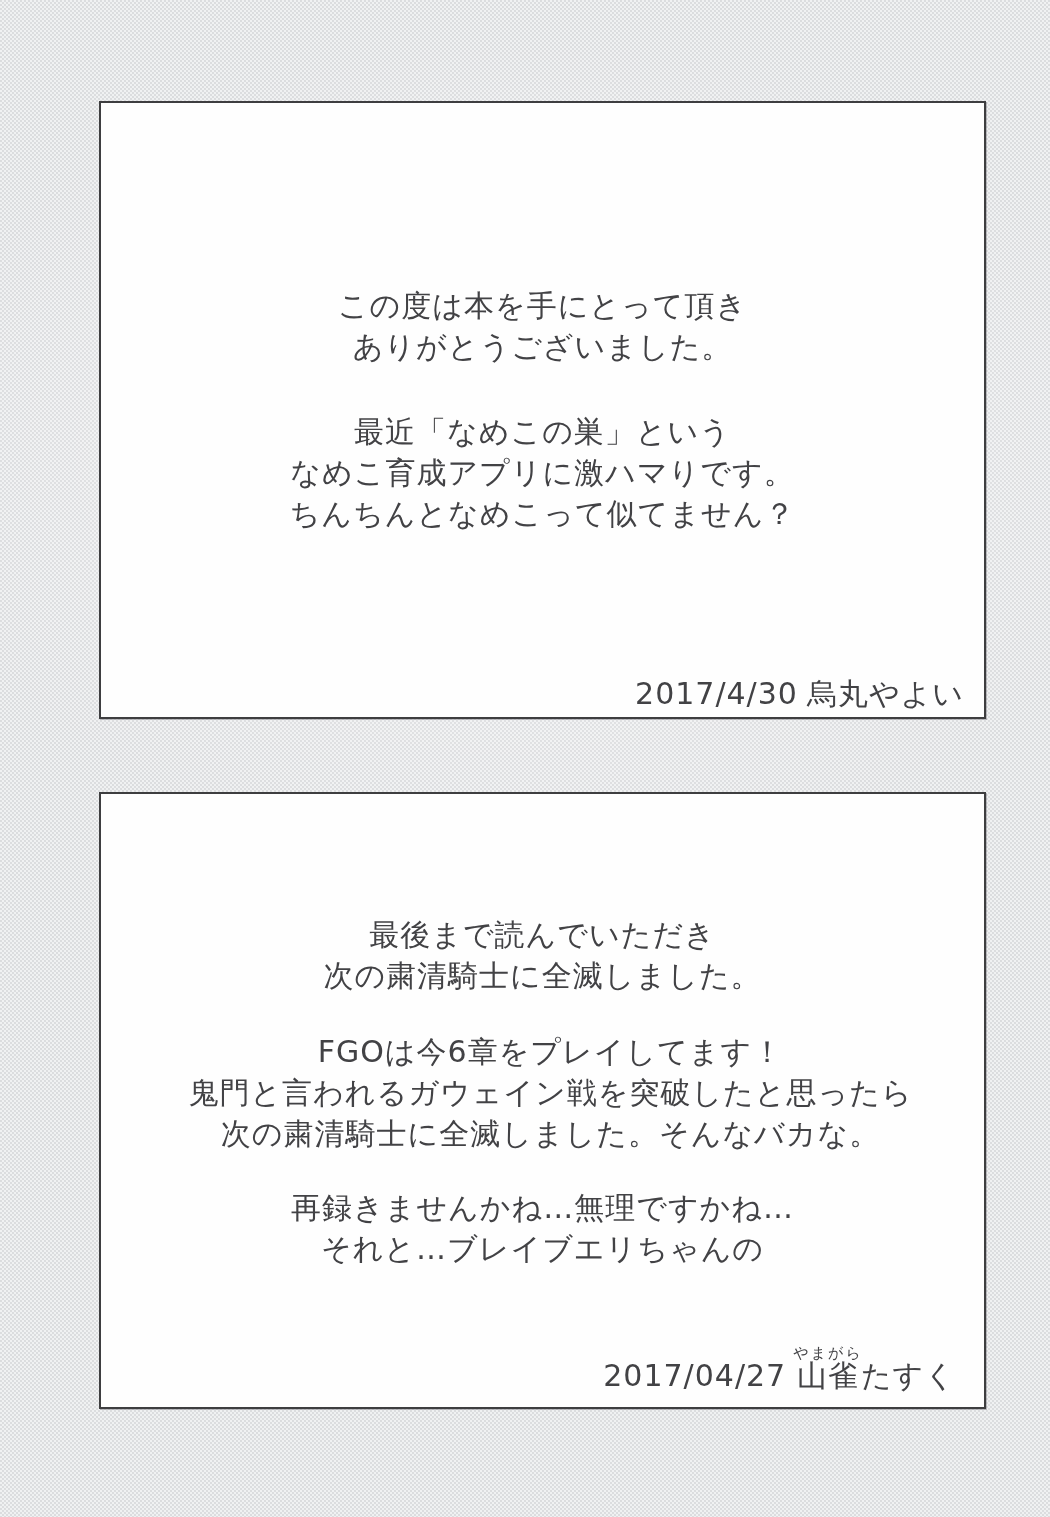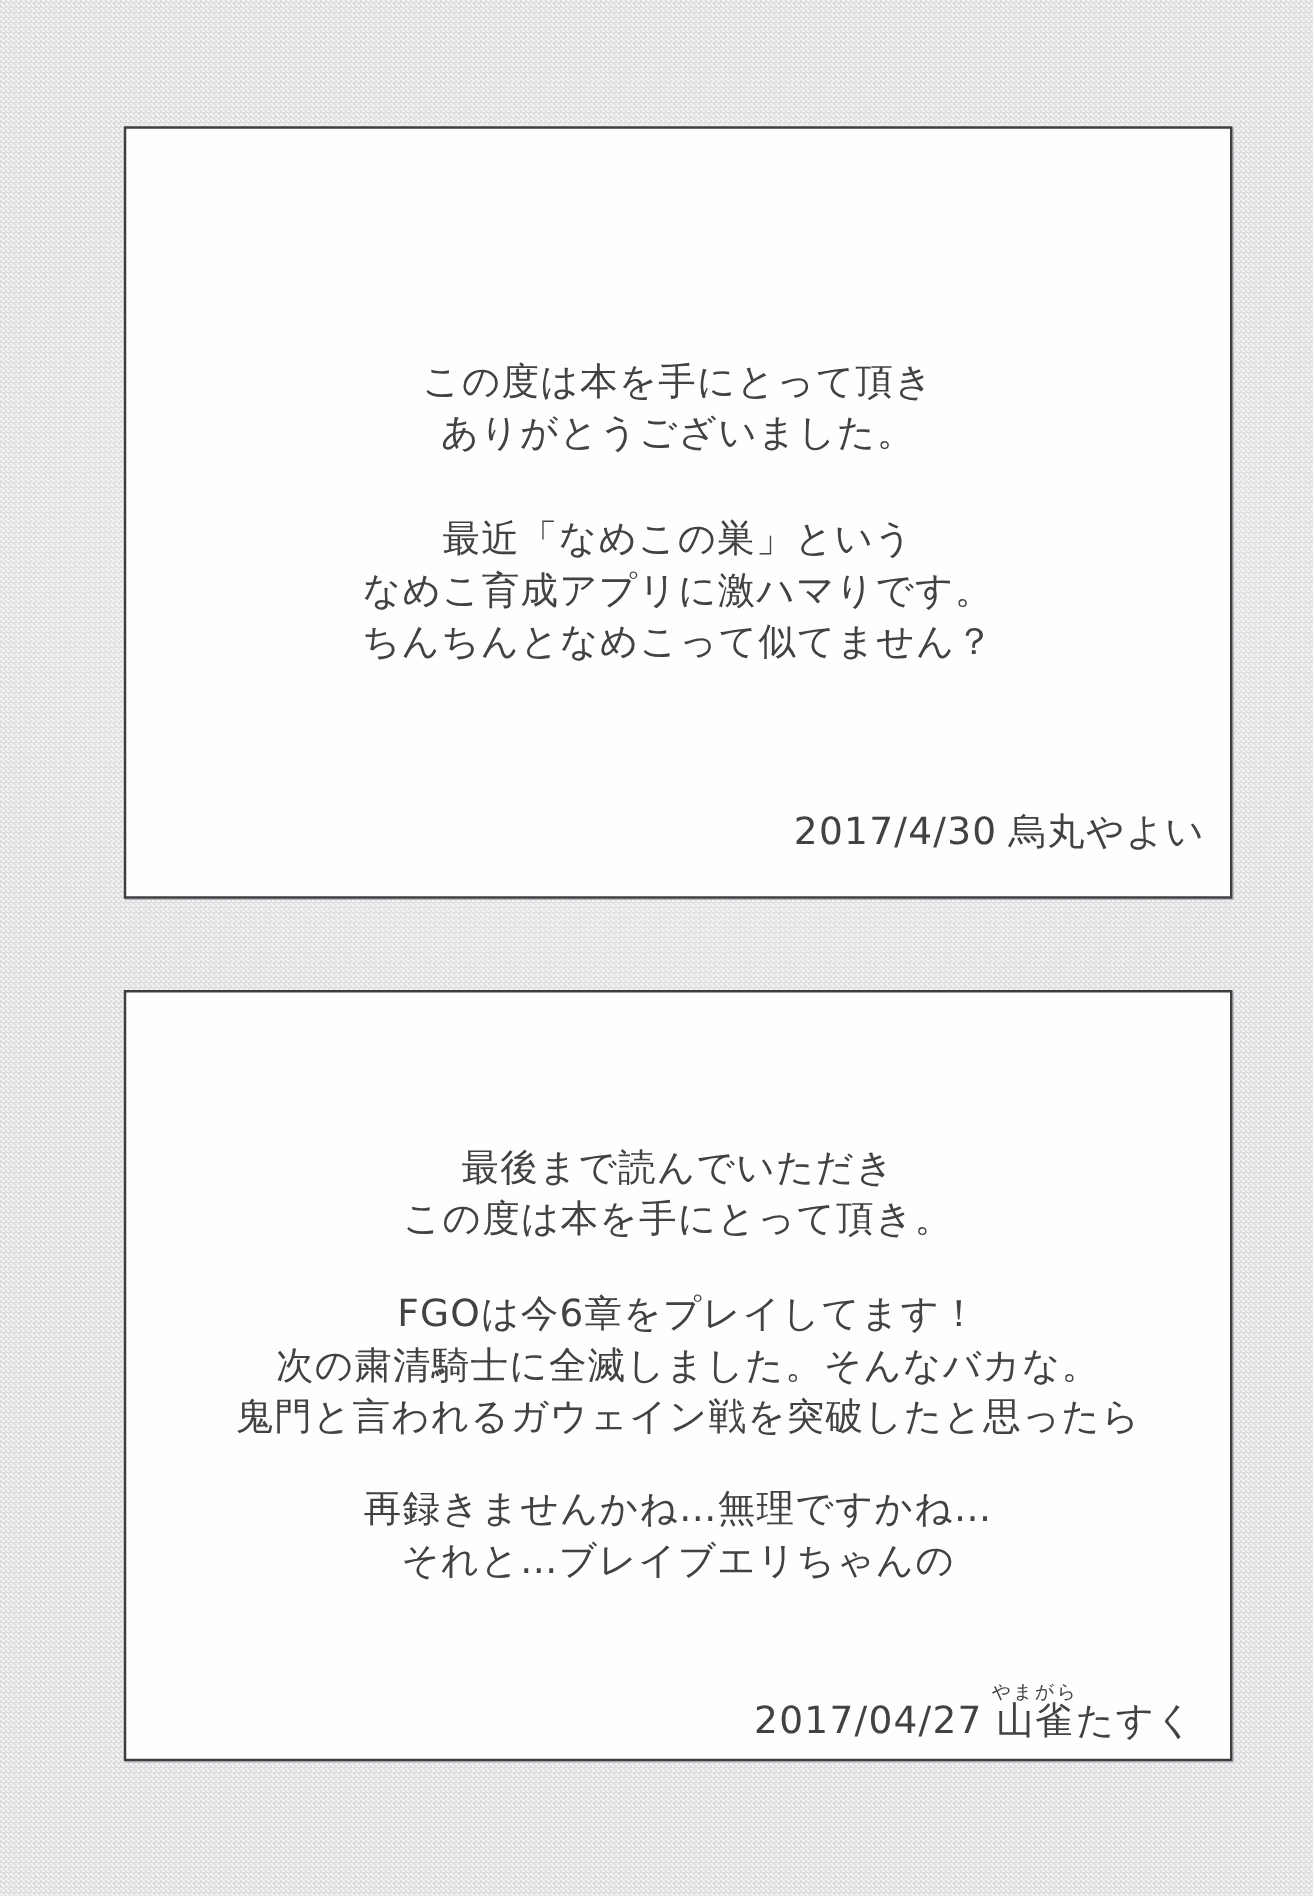--- a/index.html
+++ b/index.html
@@ -49,21 +49,21 @@
   #para-bot-request   { top: 393px; }
 
   .signature {
     position: absolute;
     font-size: 30px;
     letter-spacing: 1px;
     color: var(--text-color);
     white-space: nowrap;
     text-align: right;
   }
-  #signature-top { top: 542px; right: 20px; }
+  #signature-top { top: 571px; right: 20px; }
   #signature-bottom { top: 536px; right: 28px; line-height: 1.1; }
 
   .sig-date { margin-right: 9px; }
   ruby { ruby-align: center; }
   rt {
     font-size: 15px;
     letter-spacing: 2px;
     color: var(--text-color);
     margin-top: 14px;
   }
@@ -82,26 +82,26 @@
     <div>ありがとうございました。</div>
   </div>
   <div class="signature" id="signature-top">
     <span class="sig-date">2017/4/30</span><span>烏丸やよい</span>
   </div>
 </section>
 
 <section class="panel" id="panel-bottom">
   <div class="para" id="para-bot-thanks">
     <div>最後まで読んでいただき</div>
-    <div>この度は本を手にとって頂き。</div>
+    <div>次の粛清騎士に全滅しました。</div>
   </div>
   <div class="para" id="para-bot-fgo">
     <div>FGOは今6章をプレイしてます！</div>
+    <div>鬼門と言われるガウェイン戦を突破したと思ったら</div>
     <div>次の粛清騎士に全滅しました。そんなバカな。</div>
-    <div>鬼門と言われるガウェイン戦を突破したと思ったら</div>
   </div>
   <div class="para" id="para-bot-request">
     <div>再録きませんかね…無理ですかね…</div>
     <div>それと…ブレイブエリちゃんの</div>
   </div>
   <div class="signature" id="signature-bottom">
     <span class="sig-date">2017/04/27</span><ruby><span>山雀</span><rt>やまがら</rt></ruby><span>たすく</span>
   </div>
 </section>
 

